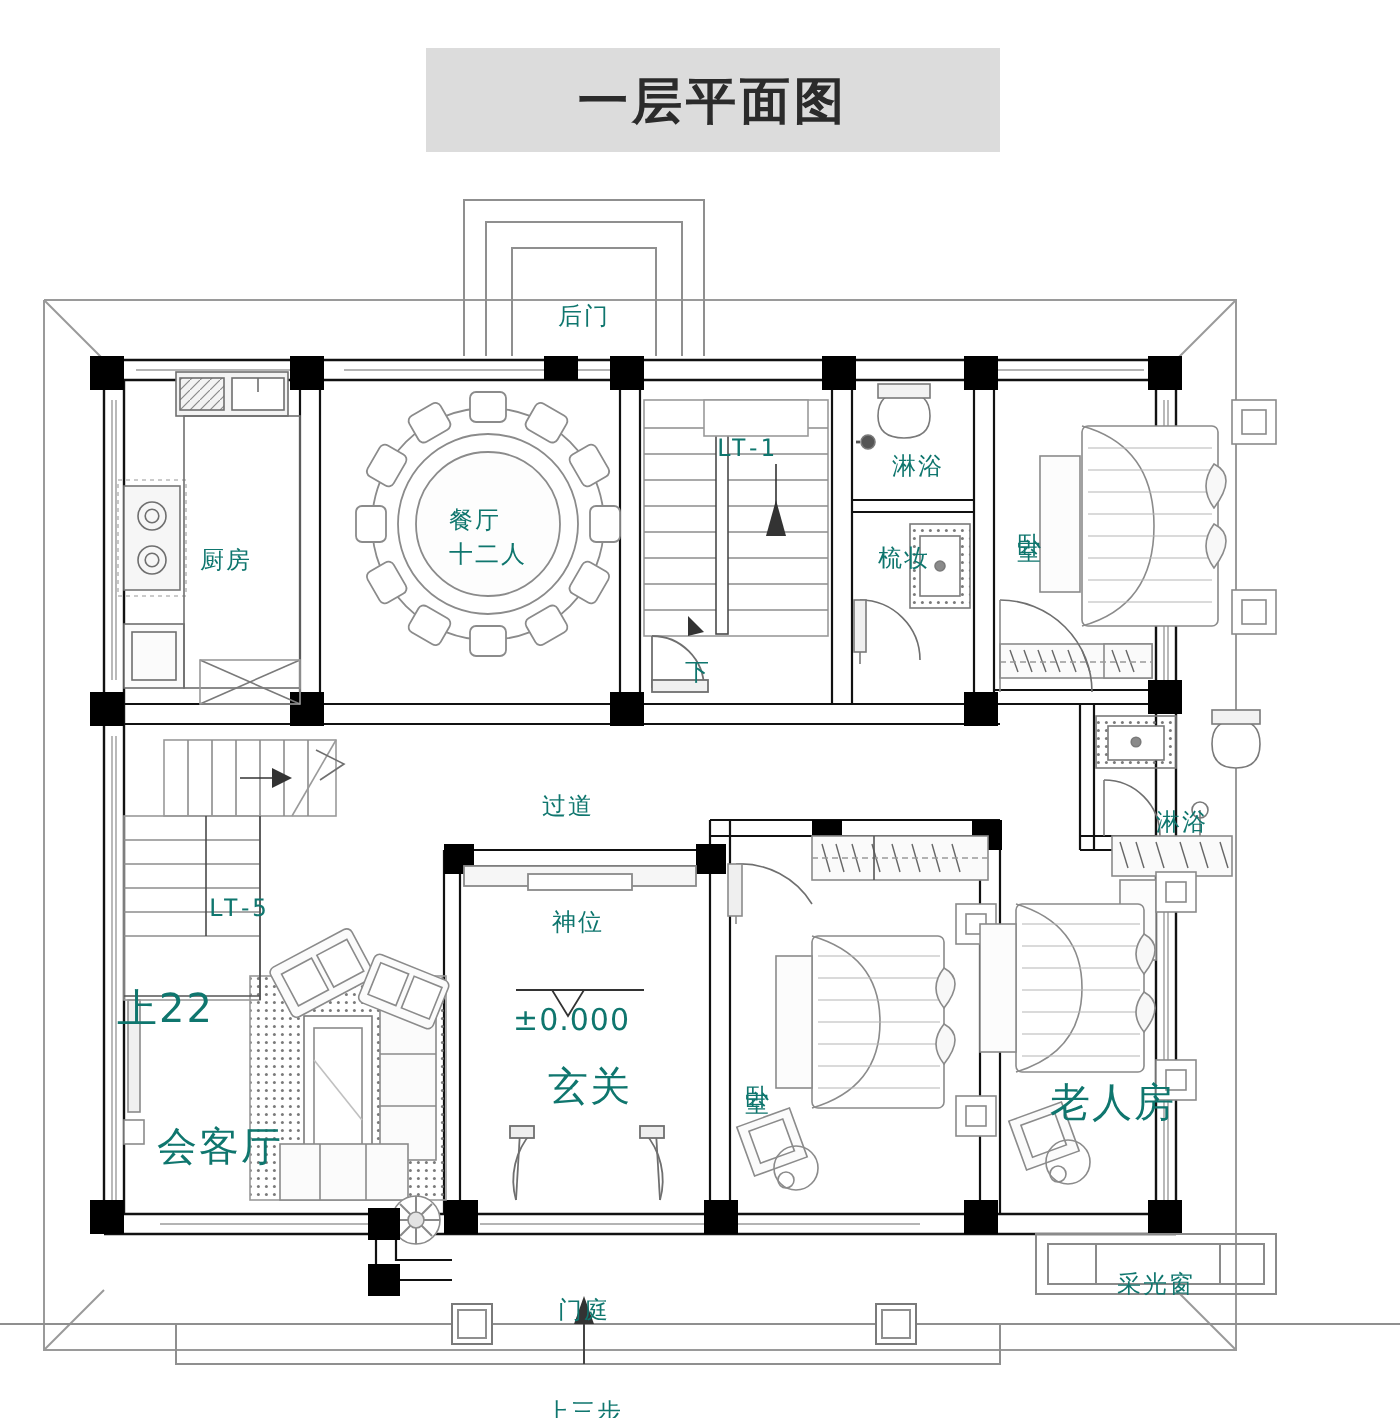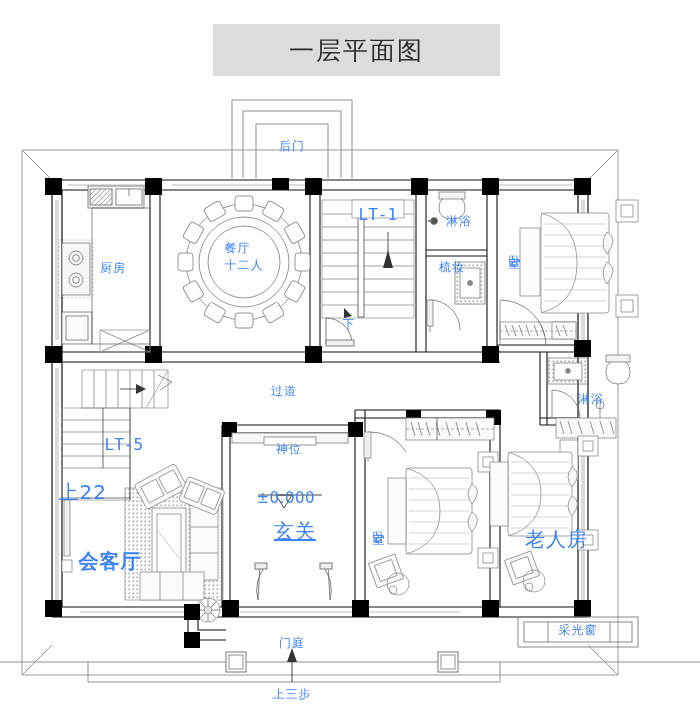--- a/index.html
+++ b/index.html
@@ -8,26 +8,26 @@
     font-family:"Liberation Sans","DejaVu Sans",sans-serif;
     color:#1a1a1a;
   }
   #plan{position:absolute;left:0;top:0;width:700px;height:709px;}
   .title-banner{
     position:absolute;left:213px;top:24px;width:287px;height:52px;
     background:#dcdcdc;display:flex;align-items:center;justify-content:center;
   }
   .title-banner span{
     font-size:25px;letter-spacing:2px;color:#2b2b2b;
-    font-family:"DejaVu Sans",sans-serif;font-weight:400;
+    font-family:"DejaVu Sans",sans-serif;font-weight:700;
   }
-  .lbl{position:absolute;color:#3b82f6;white-space:nowrap;font-family:"DejaVu Sans",sans-serif;}
+  .lbl{position:absolute;color:#0f766e;white-space:nowrap;font-family:"DejaVu Sans",sans-serif;margin-top:12px;}
   .lbl.cn{font-size:12px;letter-spacing:1px;}
   .lbl.vert{writing-mode:vertical-rl;text-orientation:upright;letter-spacing:2px;}
-  .lbl.mono{font-family:"DejaVu Sans Mono",monospace;font-size:16px;letter-spacing:0px;}
+  .lbl.mono{font-family:"DejaVu Sans Mono",monospace;font-size:12px;letter-spacing:0px;}
   .lbl.elev{font-family:"DejaVu Sans",sans-serif;font-size:15px;letter-spacing:0.5px;}
   .lbl.big{font-size:20px;letter-spacing:1px;}
 </style>
 </head>
 <body>
 
 <svg id="plan" viewBox="0 0 700 709">
   <defs>
     <pattern id="hatch" width="5" height="5" patternUnits="userSpaceOnUse">
       <path d="M0,5 L5,0" stroke="#8a8a8a" stroke-width="0.6"></path>
@@ -560,24 +560,24 @@
     </div>
     <div class="lbl mono" style="left: 104.5px; top: 435px;">
       <div>LT-5</div>
     </div>
     <div class="lbl cn big" style="left: 58.5px; top: 479px;">
       <div>上22</div>
     </div>
     <div class="lbl cn" style="left: 276px; top: 440.5px;">
       <div>神位</div>
     </div>
-    <div class="lbl cn big" style="left: 274px; top: 518px; text-decoration: underline;">
+    <div class="lbl cn big" style="left: 274px; top: 518px;">
       <div>玄关</div>
     </div>
-    <div class="lbl cn big" style="left: 78.5px; top: 548px; font-weight: bold;">
+    <div class="lbl cn big" style="left: 78.5px; top: 548px;">
       <div>会客厅</div>
     </div>
     <div class="lbl cn vert" style="left: 369.5px; top: 521px;">
       <div>卧室</div>
     </div>
     <div class="lbl cn big" style="left: 525px; top: 526px; font-family: Liberation Mono, monospace;">
       <div>老人房</div>
     </div>
     <div class="lbl cn" style="left: 558.5px; top: 621.5px; text-align: right;">
       <div>采光窗</div>

